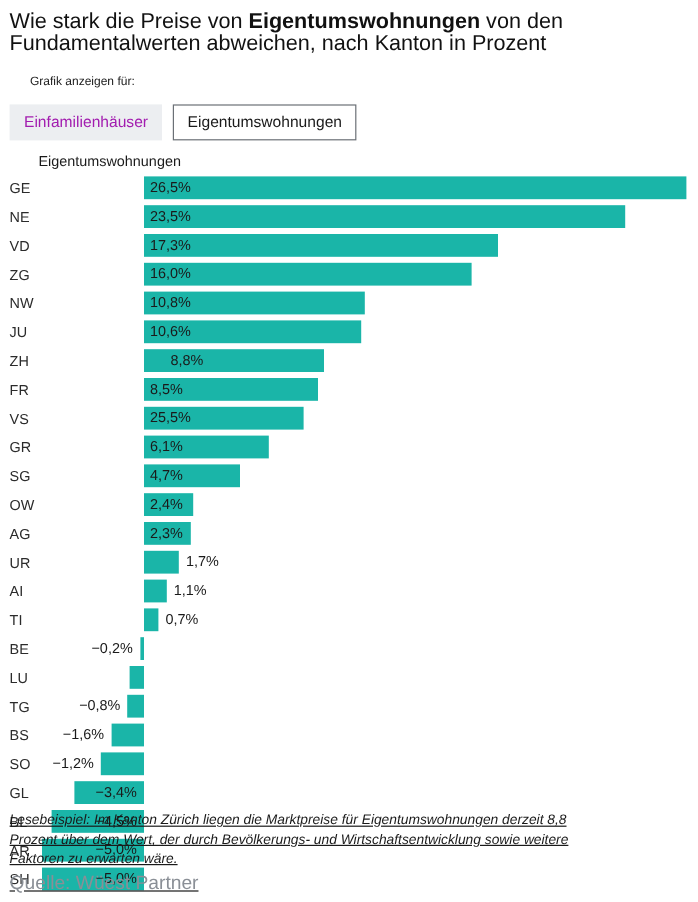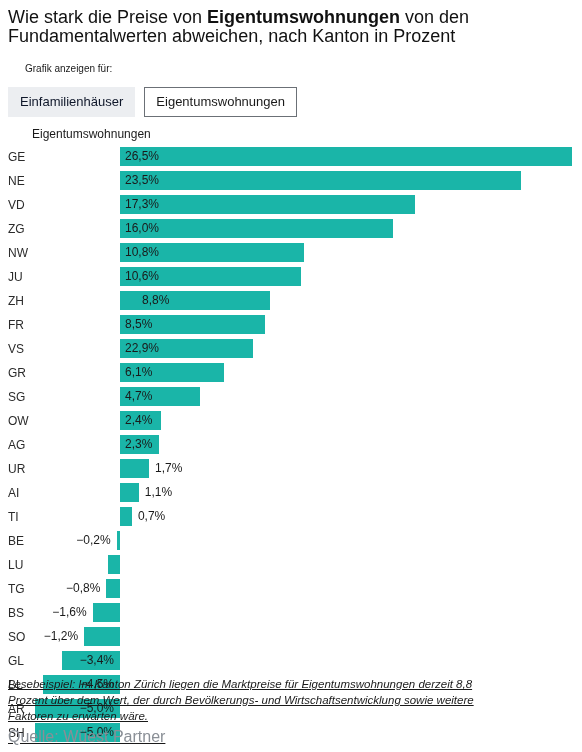--- a/index.html
+++ b/index.html
@@ -39,21 +39,21 @@
     padding: 9px 8px 0 8px;
     align-items: stretch;
   }
   .toggle-btn {
     font-family: "Liberation Sans", sans-serif;
     font-size: 13px;
     line-height: 1;
     padding: 7px 11px 8px 11px;
     background: #eceef1;
     border: 1px solid transparent;
-    color: #0f172a;
+    color: #a21caf;
     cursor: pointer;
     border-radius: 0;
     white-space: nowrap;
   }
   .toggle-btn.active {
     background: #ffffff;
     border: 1px solid #6b7076;
     color: #1a1a1a;
   }
 
@@ -185,21 +185,21 @@
         <div class="val" style="left: 142px;">8,8%</div>
       </div>
       <div class="row">
         <div class="cat-label">FR</div>
         <div class="bar" style="background: rgb(26, 181, 168); width: 145.01px; left: 120px;"></div>
         <div class="val" style="left: 125px;">8,5%</div>
       </div>
       <div class="row">
         <div class="cat-label">VS</div>
         <div class="bar" style="background: rgb(26, 181, 168); width: 133.068px; left: 120px;"></div>
-        <div class="val" style="left: 125px;">22,9%</div>
+        <div class="val" style="left: 125px;">25,5%</div>
       </div>
       <div class="row">
         <div class="cat-label">GR</div>
         <div class="bar" style="background: rgb(26, 181, 168); width: 104.066px; left: 120px;"></div>
         <div class="val" style="left: 125px;">6,1%</div>
       </div>
       <div class="row">
         <div class="cat-label">SG</div>
         <div class="bar" style="background: rgb(26, 181, 168); width: 80.182px; left: 120px;"></div>
         <div class="val" style="left: 125px;">4,7%</div>

